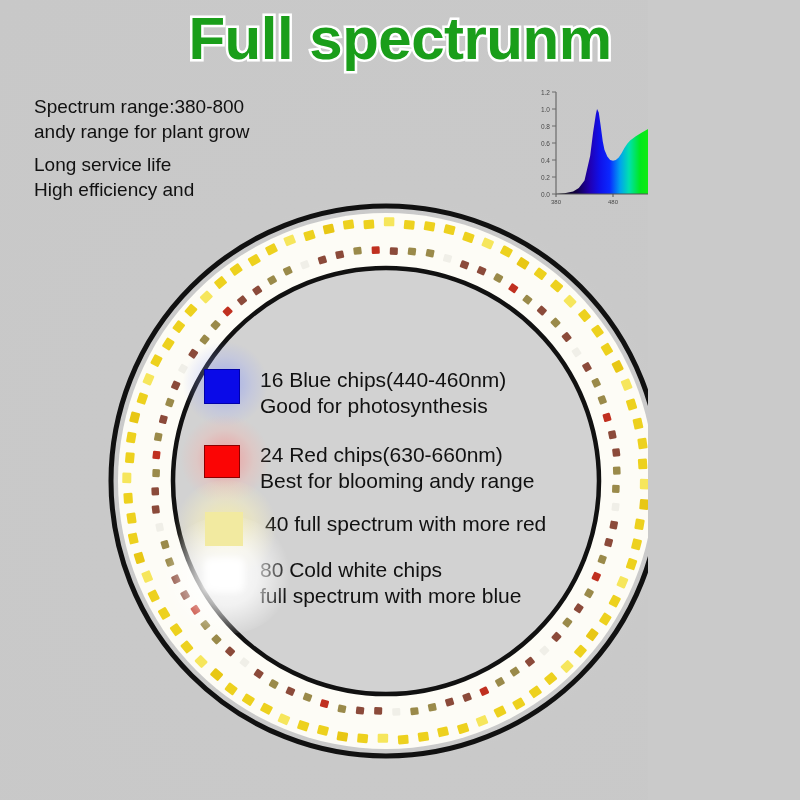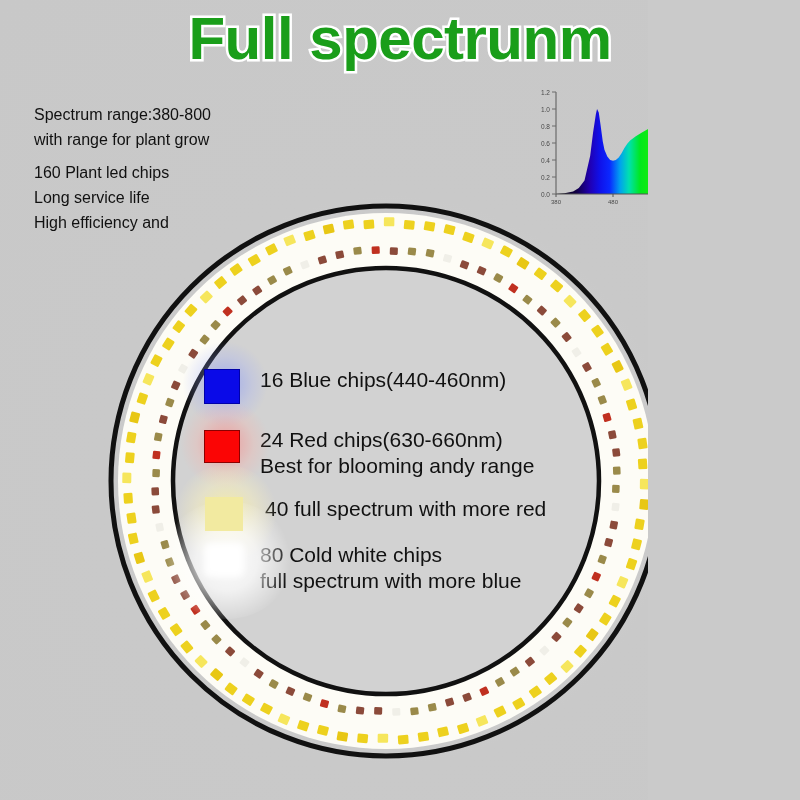--- a/index.html
+++ b/index.html
@@ -36,24 +36,23 @@
     color: #1a9e1a;
     -webkit-text-stroke: 5px #ffffff;
     paint-order: stroke fill;
     white-space: nowrap;
   }
 
   
   .copy-block {
     position: absolute;
     color: #111111;
-    font-size: 16px;
+    font-size: 19px;
     line-height: 25px;
     white-space: nowrap;
-    margin-top: 8px;
   }
   #copy-range { left: 34px; top: 94px; }
   #copy-chips { left: 34px; top: 152px; }
 
   
   #spectrum-chart {
     position: absolute;
     left: 528px;
     top: 86px;
     width: 258px;
@@ -165,25 +164,24 @@
 </style>
 </head>
 <body>
 
 <div id="poster">
 
   <div id="title">Full spectrunm</div>
 
   <div id="copy-range" class="copy-block">
     <div>Spectrum range:380-800</div>
-    <div>with range for plant grow</div>
+    <div>andy range for plant grow</div>
   </div>
 
   <div id="copy-chips" class="copy-block">
-    <div>160 Plant led chips</div>
     <div>Long service life</div>
     <div>High efficiency and</div>
   </div>
 
   <div id="spectrum-chart">
     <svg id="chart-svg" width="258" height="122" viewBox="0 0 258 122">
       <defs>
         <linearGradient id="specGrad" x1="0" y1="0" x2="1" y2="0">
           <stop offset="0.00" stop-color="#000000"></stop>
           <stop offset="0.09" stop-color="#120046"></stop>
@@ -433,20 +431,21 @@
 
   <div id="legend">
 
     <div class="legend-row" id="legend-row-blue">
       <div class="swatch-wrap">
         <div class="swatch-glow"></div>
         <div class="swatch"></div>
       </div>
       <div class="legend-text">
         <div>16 Blue chips(440-460nm)</div>
+        <div>Good for photosynthesis</div>
       </div>
     </div>
 
     <div class="legend-row" id="legend-row-red">
       <div class="swatch-wrap">
         <div class="swatch-glow"></div>
         <div class="swatch"></div>
       </div>
       <div class="legend-text">
         <div>24 Red chips(630-660nm)</div>

